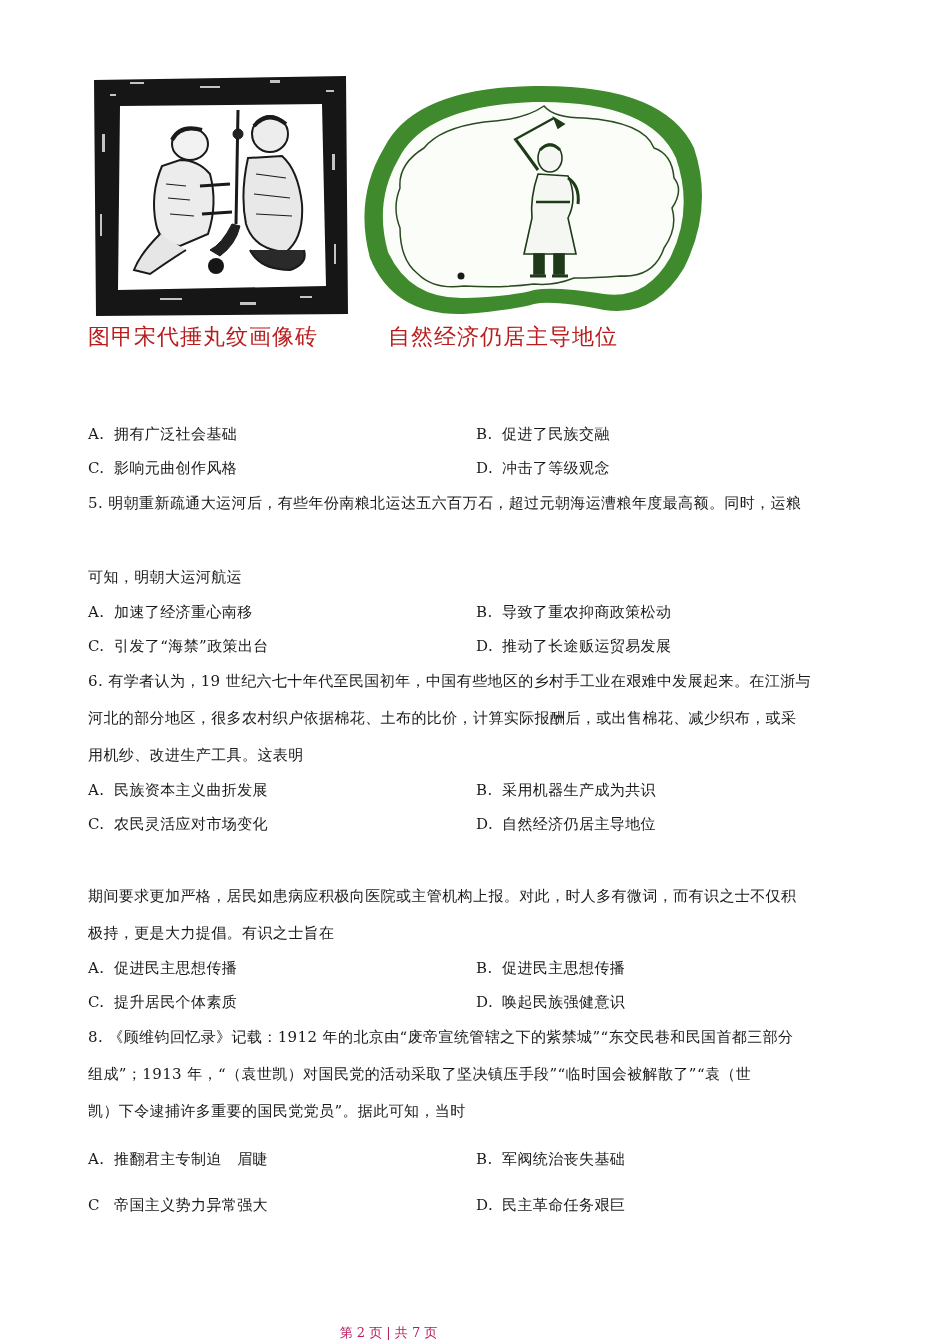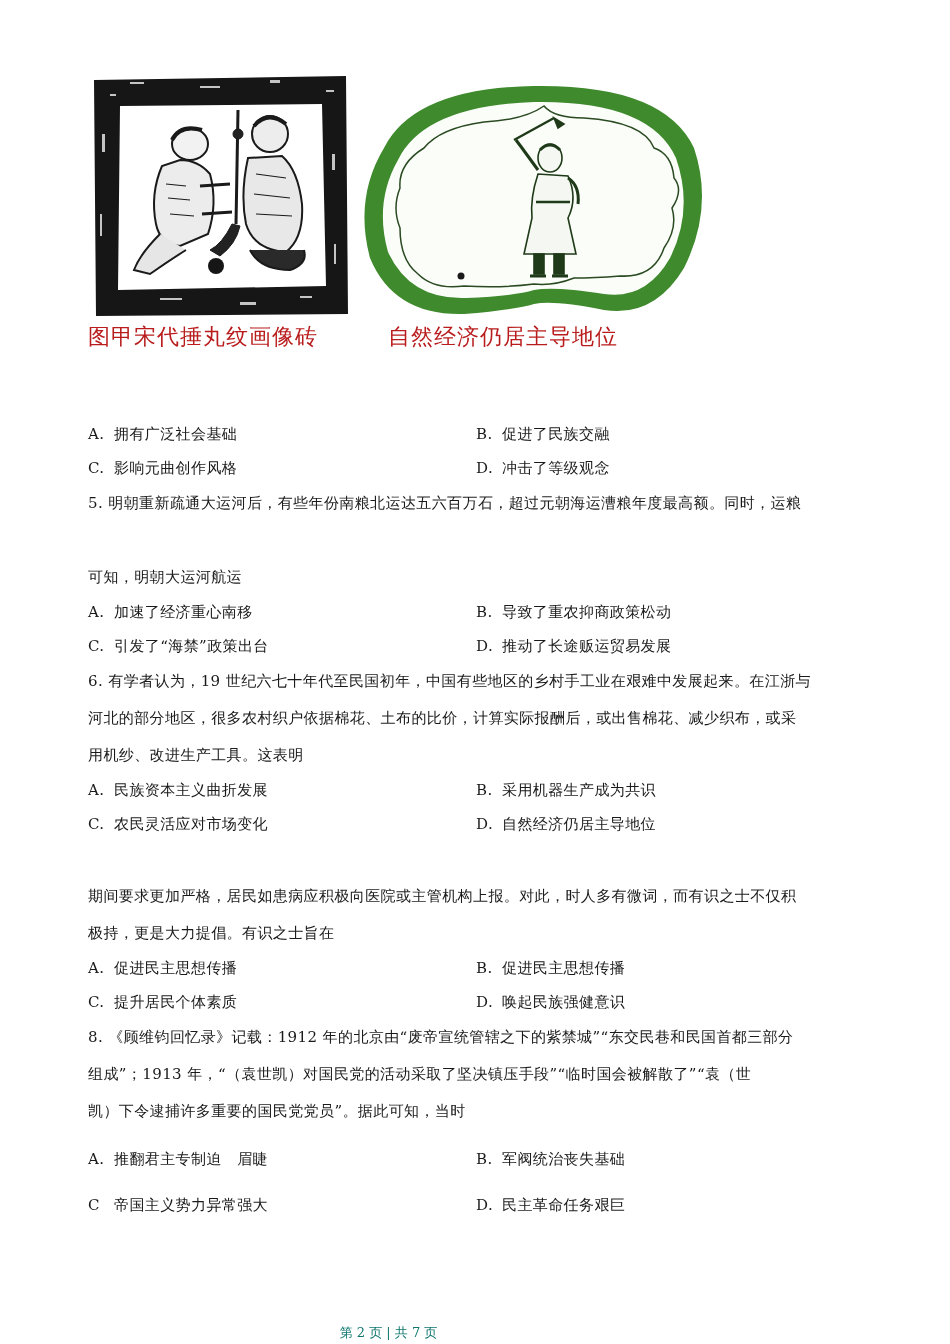--- a/index.html
+++ b/index.html
@@ -75,21 +75,21 @@
     .opt.right { left: 476px; }
     .opt .letter { display: inline-block; width: 26px; }
 
     .footer {
       position: absolute;
       left: 0;
       width: 777px;
       top: 1324px;
       text-align: center;
       font-size: 13px;
-      color: #0f766e;
+      color: #be185d;
     }
   </style>
 </head>
 <body>
 
 <div class="page">
 
   <div class="figure-area">
 
     <svg class="fig-jia" viewBox="0 0 262 244" xmlns="http://www.w3.org/2000/svg">

